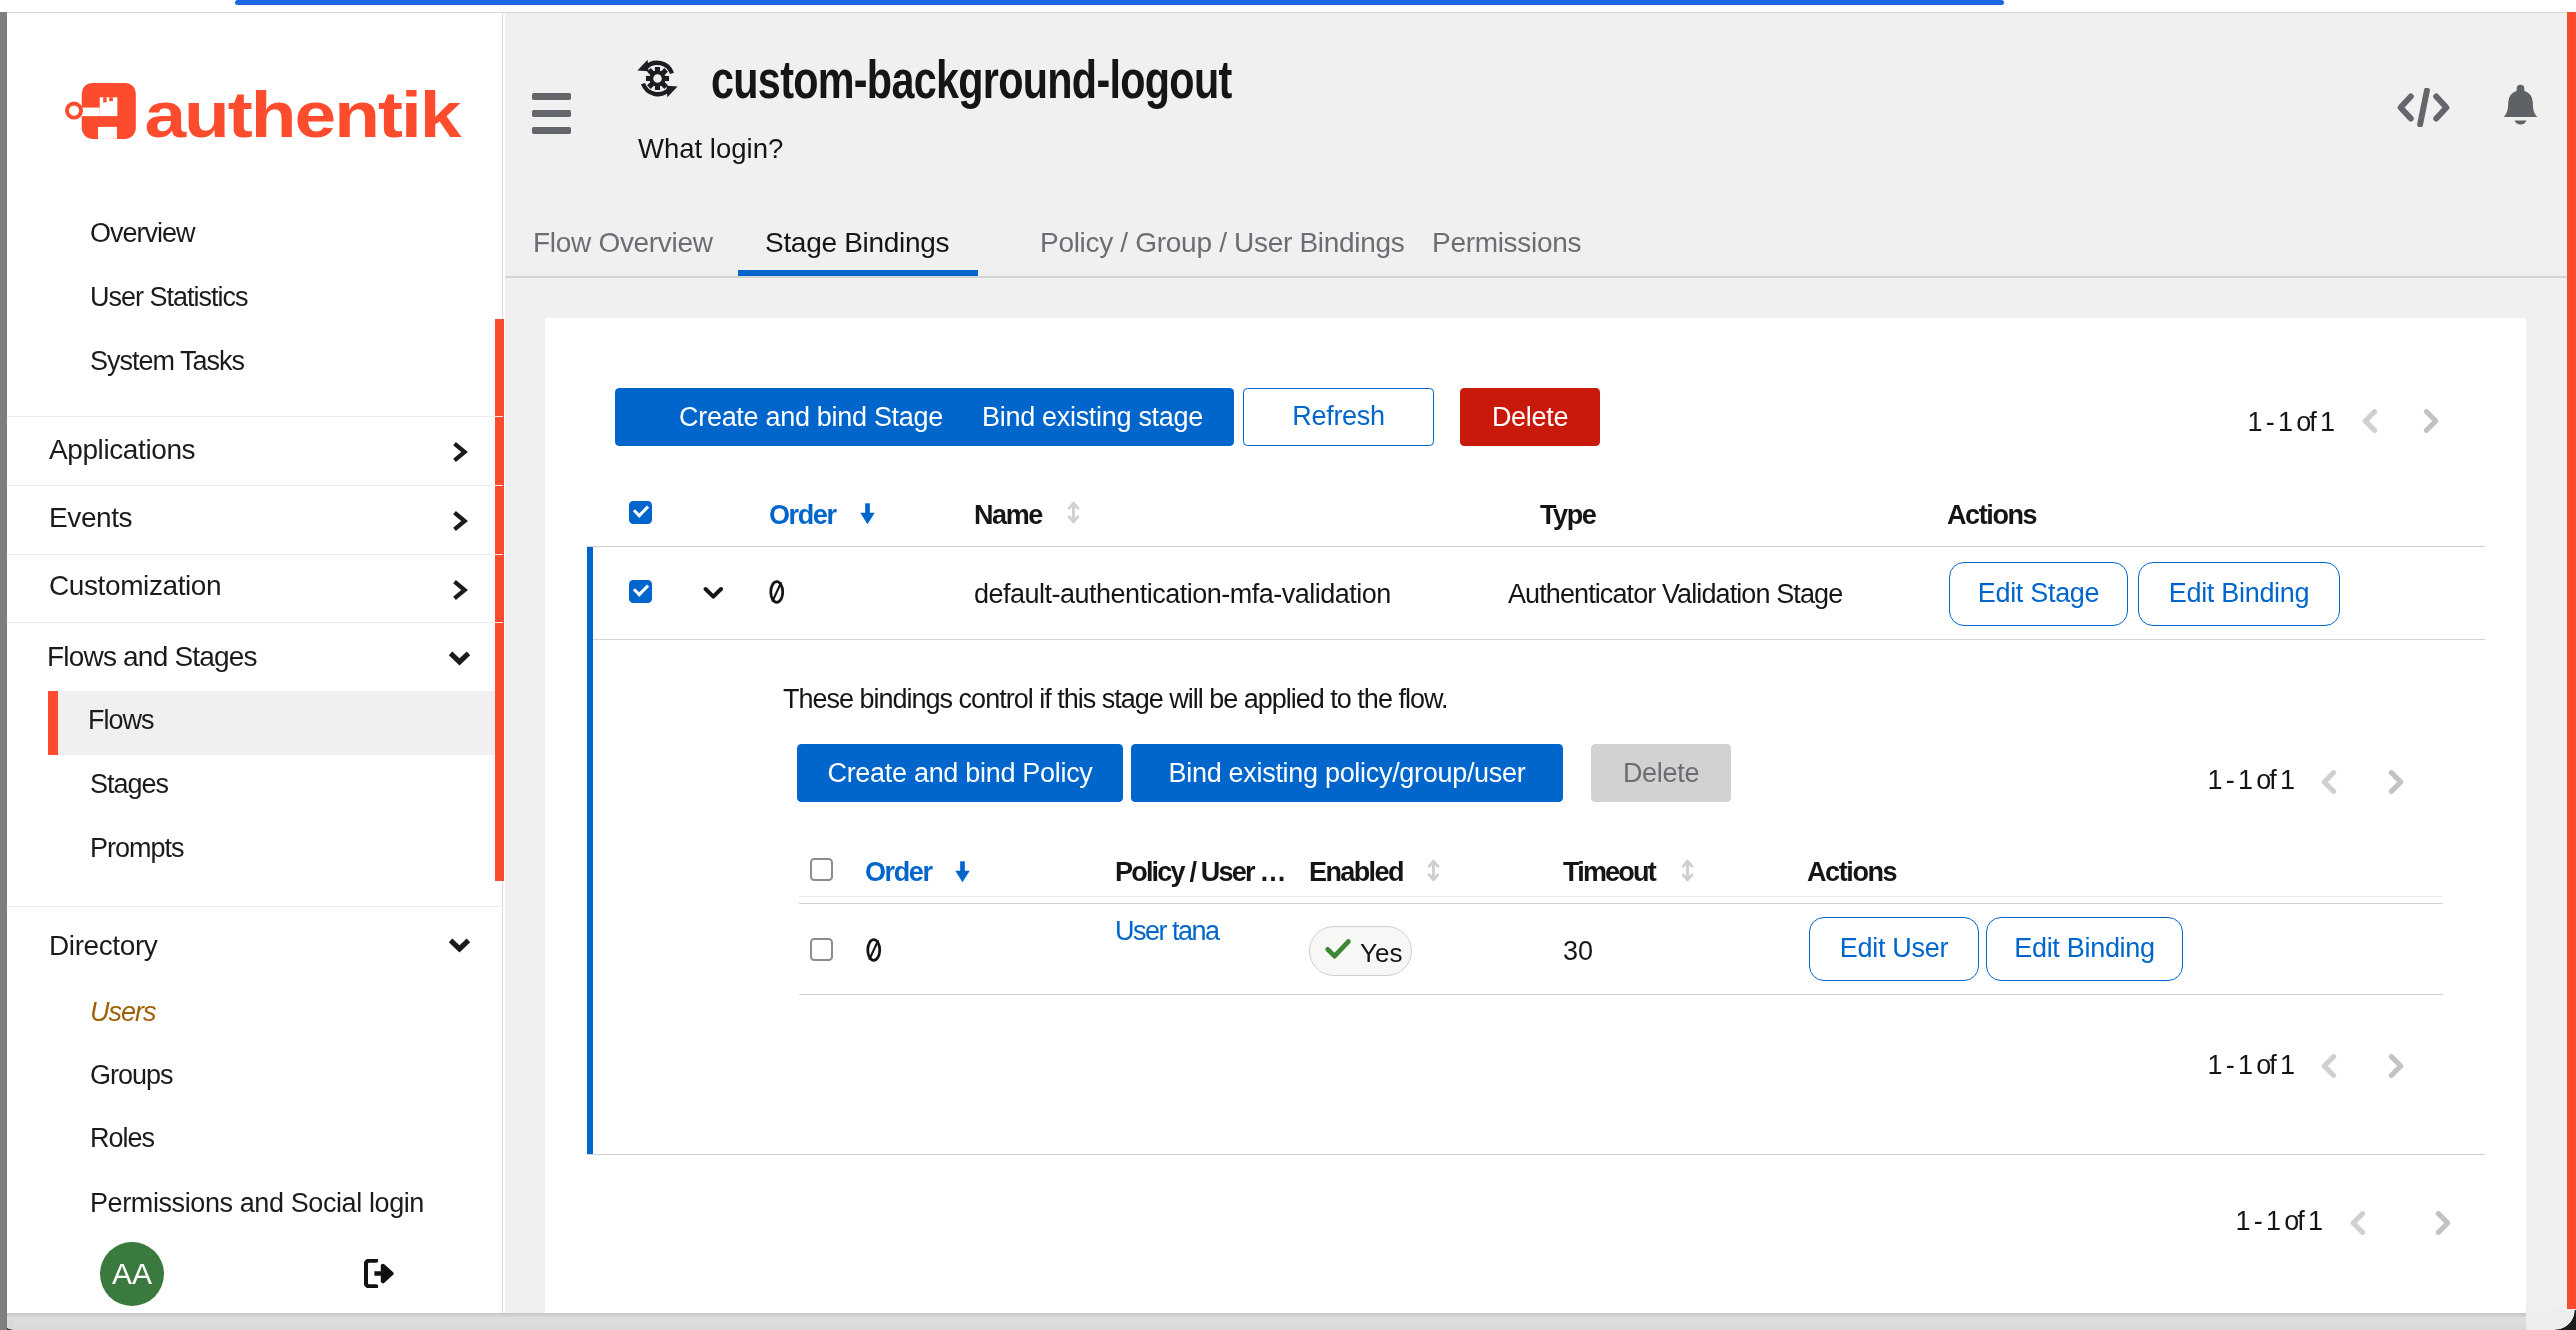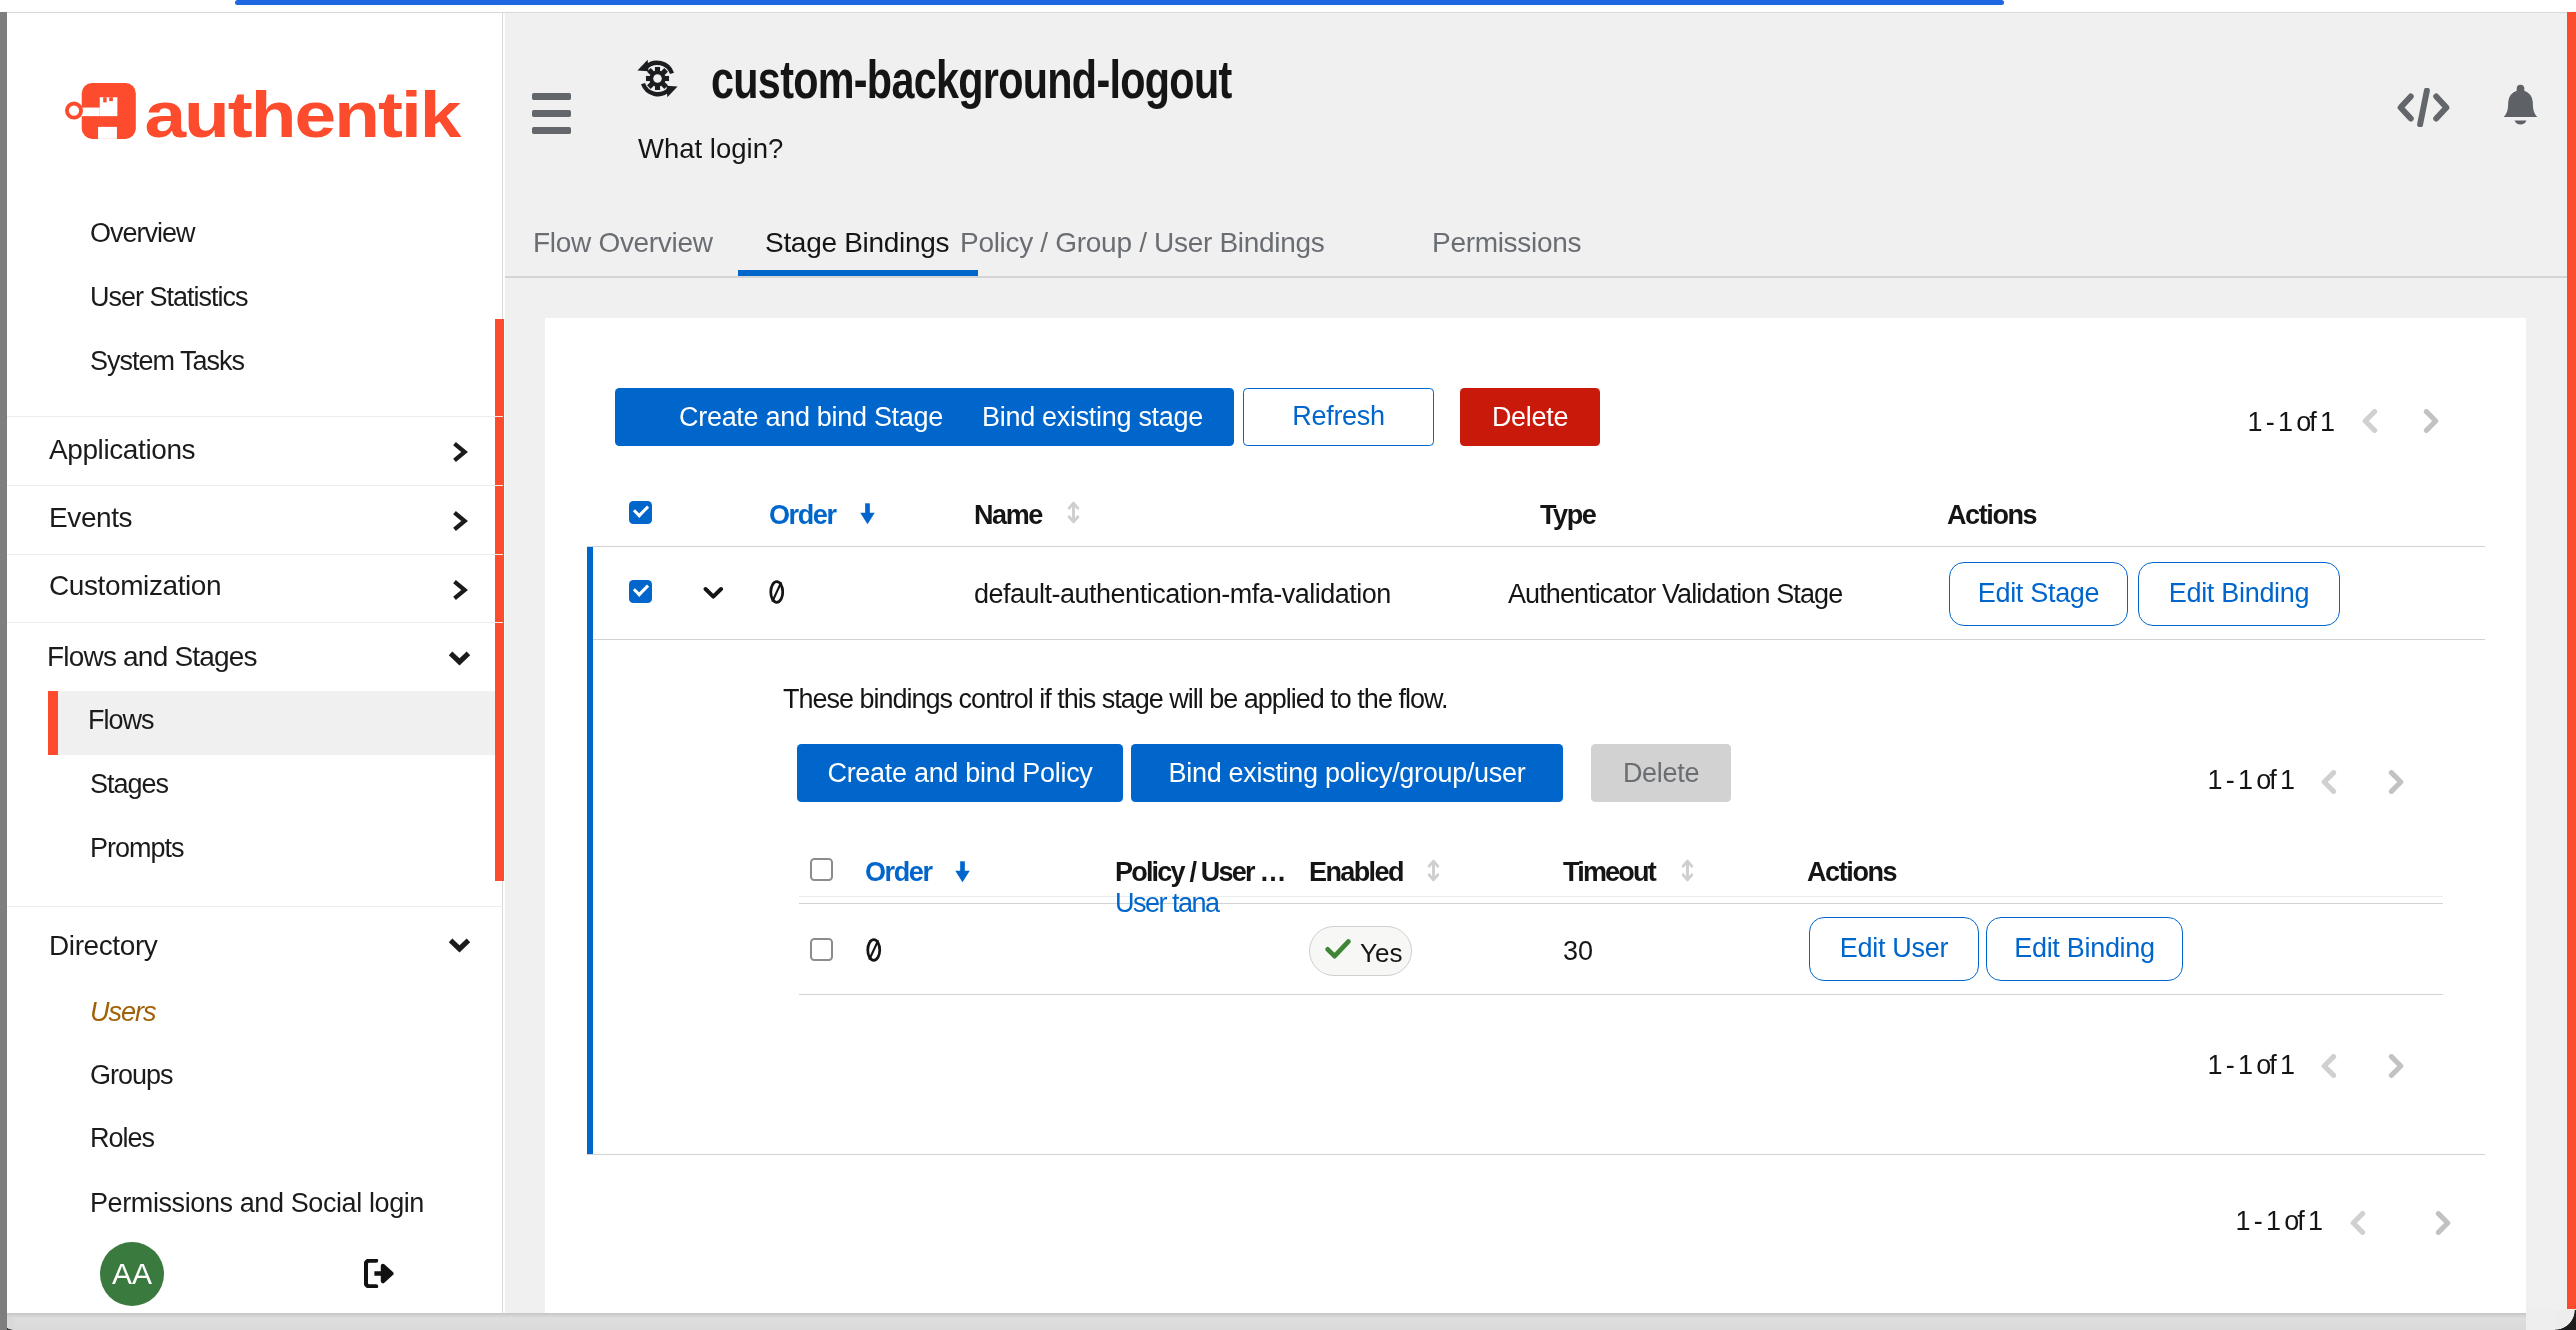--- a/index.html
+++ b/index.html
@@ -148,21 +148,21 @@
   </g>
 </svg>
 
 <svg class="abs" style="left:2501px;top:83px;" width="39" height="46" viewBox="0 0 46 54">
   <path d="M23 2 a4.5 4.5 0 0 1 4.5 4.5 V9 a14.5 14.5 0 0 1 10 13.5 c0 10 2 14 5.5 17.5 H3 C6.5 36.5 8.5 32.5 8.5 22.5 A14.5 14.5 0 0 1 18.5 9 V6.5 A4.5 4.5 0 0 1 23 2 Z" fill="#5e6165"></path>
   <path d="M16 44 a7.5 7.5 0 0 0 14 0 Z" fill="#5e6165"></path>
 </svg>
 
 <div class="abs" style="left:533px;top:227px;font-size:28px;letter-spacing:-0.3px;color:#6a6e73;">Flow Overview</div>
 <div class="abs" style="left:765px;top:227px;font-size:28px;letter-spacing:-0.3px;color:#151515;">Stage Bindings</div>
-<div class="abs" style="left:960px;top:227px;font-size:28px;letter-spacing:-0.3px;color:#6a6e73;">Policy / Group / User Bindings</div>
+<div class="abs" style="left:1040px;top:227px;font-size:28px;letter-spacing:-0.3px;color:#6a6e73;">Policy / Group / User Bindings</div>
 <div class="abs" style="left:1432px;top:227px;font-size:28px;letter-spacing:-0.3px;color:#6a6e73;">Permissions</div>
 <div class="abs" style="left:738px;top:270px;width:240px;height:7.7px;background:#0066cc;"></div>
 <div class="abs" style="left:505px;top:276px;width:2063px;height:1.7px;background:#d4d4d4;"></div>
 
 <div class="abs" id="card" style="left:545px;top:318px;width:1981px;height:995px;background:#ffffff;"></div>
 <div id="card-content">
 
 <div class="abs btn-blue" style="left:615px;top:388px;width:392px;">Create and bind Stage</div>
 <div class="abs btn-blue" style="left:951px;top:388px;width:283px;">Bind existing stage</div>
 <div class="abs btn-outline" style="left:1243px;top:388px;width:191px;">Refresh</div>
@@ -238,21 +238,21 @@
 <div class="abs th" style="left:1807px;top:857px;">Actions</div>
 
 <div class="abs" style="left:799px;top:896px;width:1644px;height:0.9px;background:#ececec;"></div>
 <div class="abs" style="left:799px;top:903px;width:1644px;height:0.9px;background:#d2d2d2;"></div>
 
 <div class="abs cb-off" style="left:810px;top:938px;"></div>
 <svg class="abs" style="left:866px;top:938px;" width="15.5" height="24" viewBox="0 0 18 28">
       <ellipse cx="9" cy="14" rx="7" ry="12" fill="none" stroke="#151515" stroke-width="3.2"></ellipse>
       <line x1="14.2" y1="2.8" x2="3.8" y2="25.2" stroke="#151515" stroke-width="2.6"></line>
     </svg>
-<div class="abs" style="left:1115px;top:888px;font-size:27px;color:#0066cc;letter-spacing:-1.5px;">User tana</div>
+<div class="abs" style="left:1115px;top:916px;font-size:27px;color:#0066cc;letter-spacing:-1.5px;">User tana</div>
 <div class="abs" style="left:1309px;top:926px;width:103px;height:50px;background:#f7f7f6;border:1.7px solid #cfcfcf;border-radius:25px;"></div>
 <svg class="abs" style="left:1325px;top:939px;" width="26" height="20.6" viewBox="0 0 30 24">
       <path d="M3 12 L11 20 L27 3" fill="none" stroke="#3e8635" stroke-width="5.5" stroke-linecap="round" stroke-linejoin="round"></path>
     </svg>
 <div class="abs" style="left:1360px;top:938px;font-size:26px;color:#151515;">Yes</div>
 <div class="abs" style="left:1563px;top:936px;font-size:27px;color:#151515;">30</div>
 <div class="abs btn-outline2" style="left:1809px;top:917px;width:170px;">Edit User</div>
 <div class="abs btn-outline2" style="left:1986px;top:917px;width:197px;">Edit Binding</div>
 <div class="abs" style="left:799px;top:994px;width:1644px;height:0.9px;background:#d2d2d2;"></div>
 

